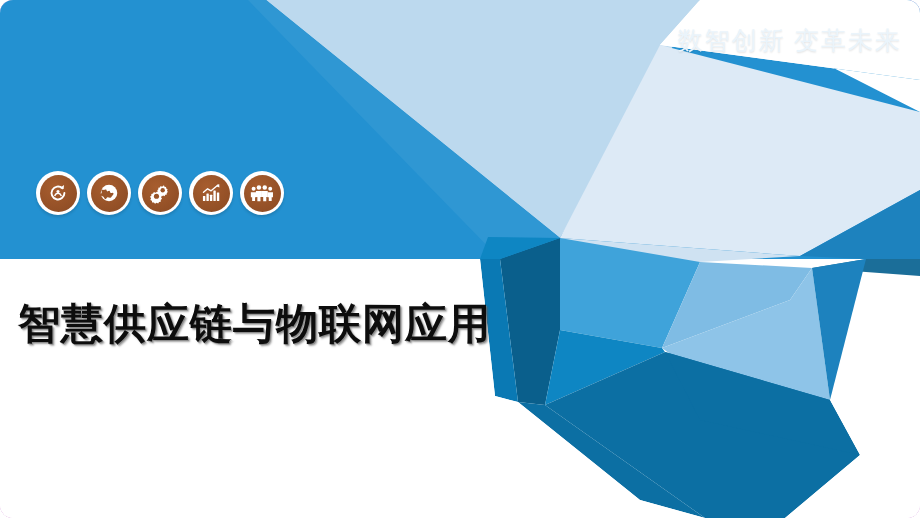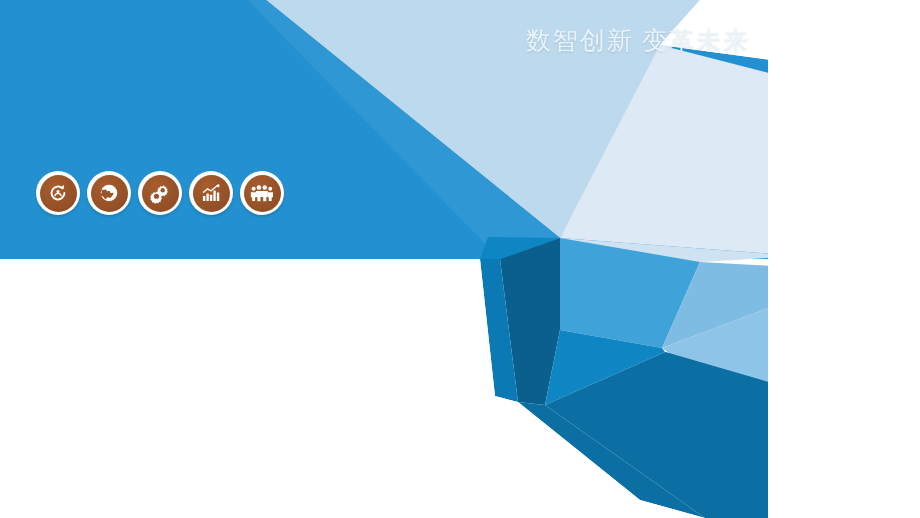--- a/index.html
+++ b/index.html
@@ -5,24 +5,25 @@
   html, body {
     margin: 0;
     padding: 0;
     background: #ffffff;
   }
   body {
     font-family: "Liberation Sans", sans-serif;
   }
   #slide {
     position: relative;
-    width: 768px;
+    width: 920px;
     height: 518px;
     overflow: hidden;
     background: #a21caf;
+    border-radius: 13px;
   }
   
   .bg-svg {
     position: absolute;
     left: 0;
     top: 0;
     width: 920px;
     height: 518px;
     display: block;
   }
@@ -203,14 +204,15 @@
               <circle cx="23.6" cy="5.0" r="2.3"></circle>
               <path d="M20.4 9.0h6.4v6.0h-1.5v4.2h-3.4v-4.2h-1.5z"></path>
             </g>
           </svg>
         </span>
       </div>
     </div>
 
   </div>
 
+  <div class="main-title">智慧供应链与物联网应用</div>
 
 </div>
 
 </body></html>

